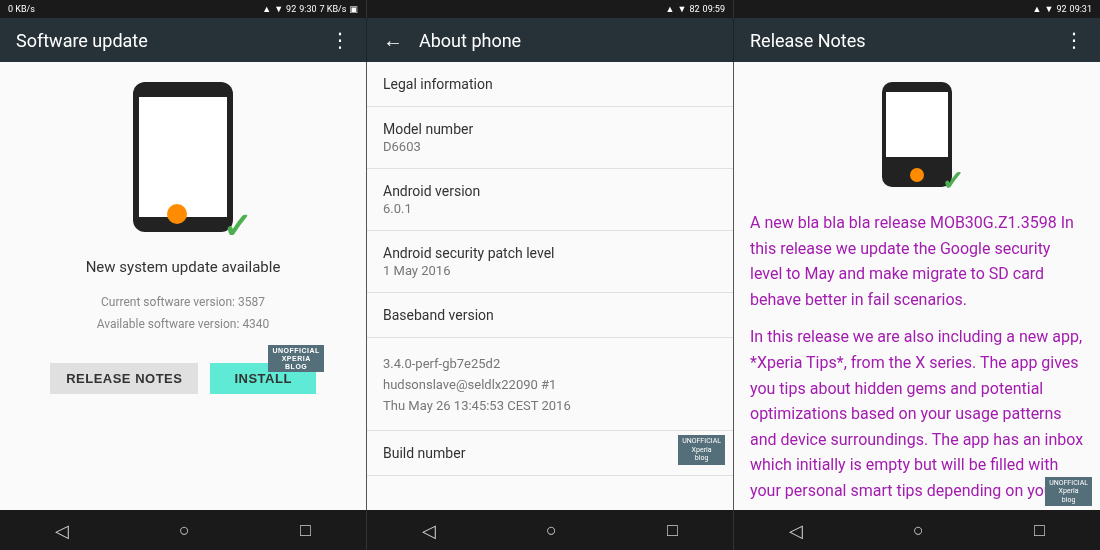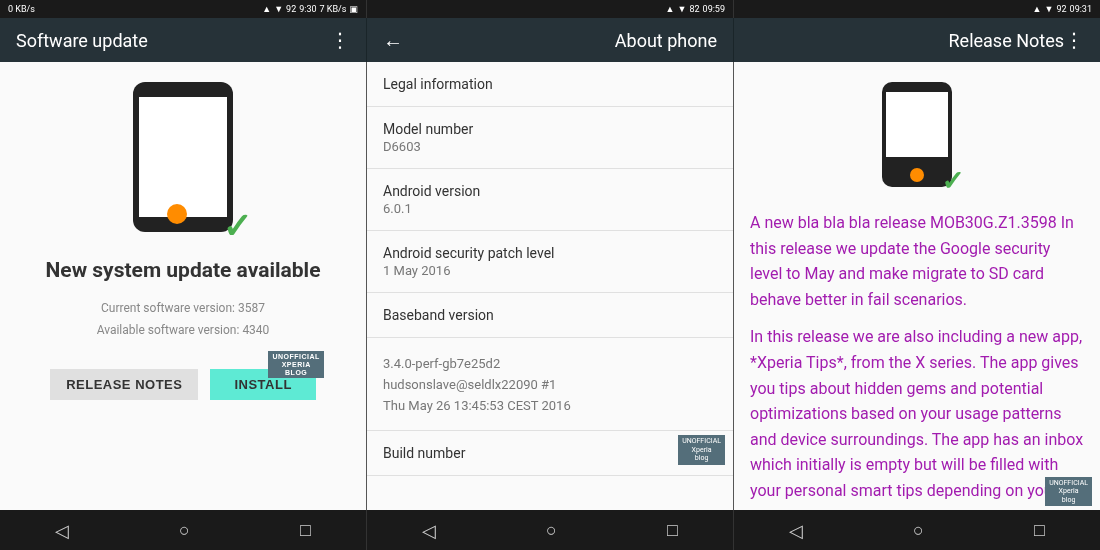--- a/index.html
+++ b/index.html
@@ -58,21 +58,21 @@
       align-items: center;
       padding: 0 16px;
       background: #263238;
       position: relative;
     }
     .app-bar-title {
       color: #fff;
       font-size: 18px;
       font-weight: 400;
       flex: 1;
-      text-align: right;
+      text-align: left;
     }
     .app-bar .menu-icon {
       color: #fff;
       font-size: 20px;
       cursor: pointer;
     }
     .app-bar .back-icon {
       color: #fff;
       font-size: 20px;
       margin-right: 16px;
@@ -155,25 +155,25 @@
     }
     .checkmark {
       position: absolute;
       bottom: -5px;
       right: -10px;
       font-size: 36px;
       color: #4caf50;
       font-weight: bold;
     }
     .update-title {
-      font-size: 21px;
+      font-size: 15px;
       color: #333;
       text-align: center;
       margin-bottom: 16px;
-      font-weight: 700;
+      font-weight: 400;
     }
     .version-info {
       text-align: center;
       font-size: 12px;
       color: #888;
       line-height: 1.8;
       margin-bottom: 20px;
     }
     .update-buttons {
       display: flex;

